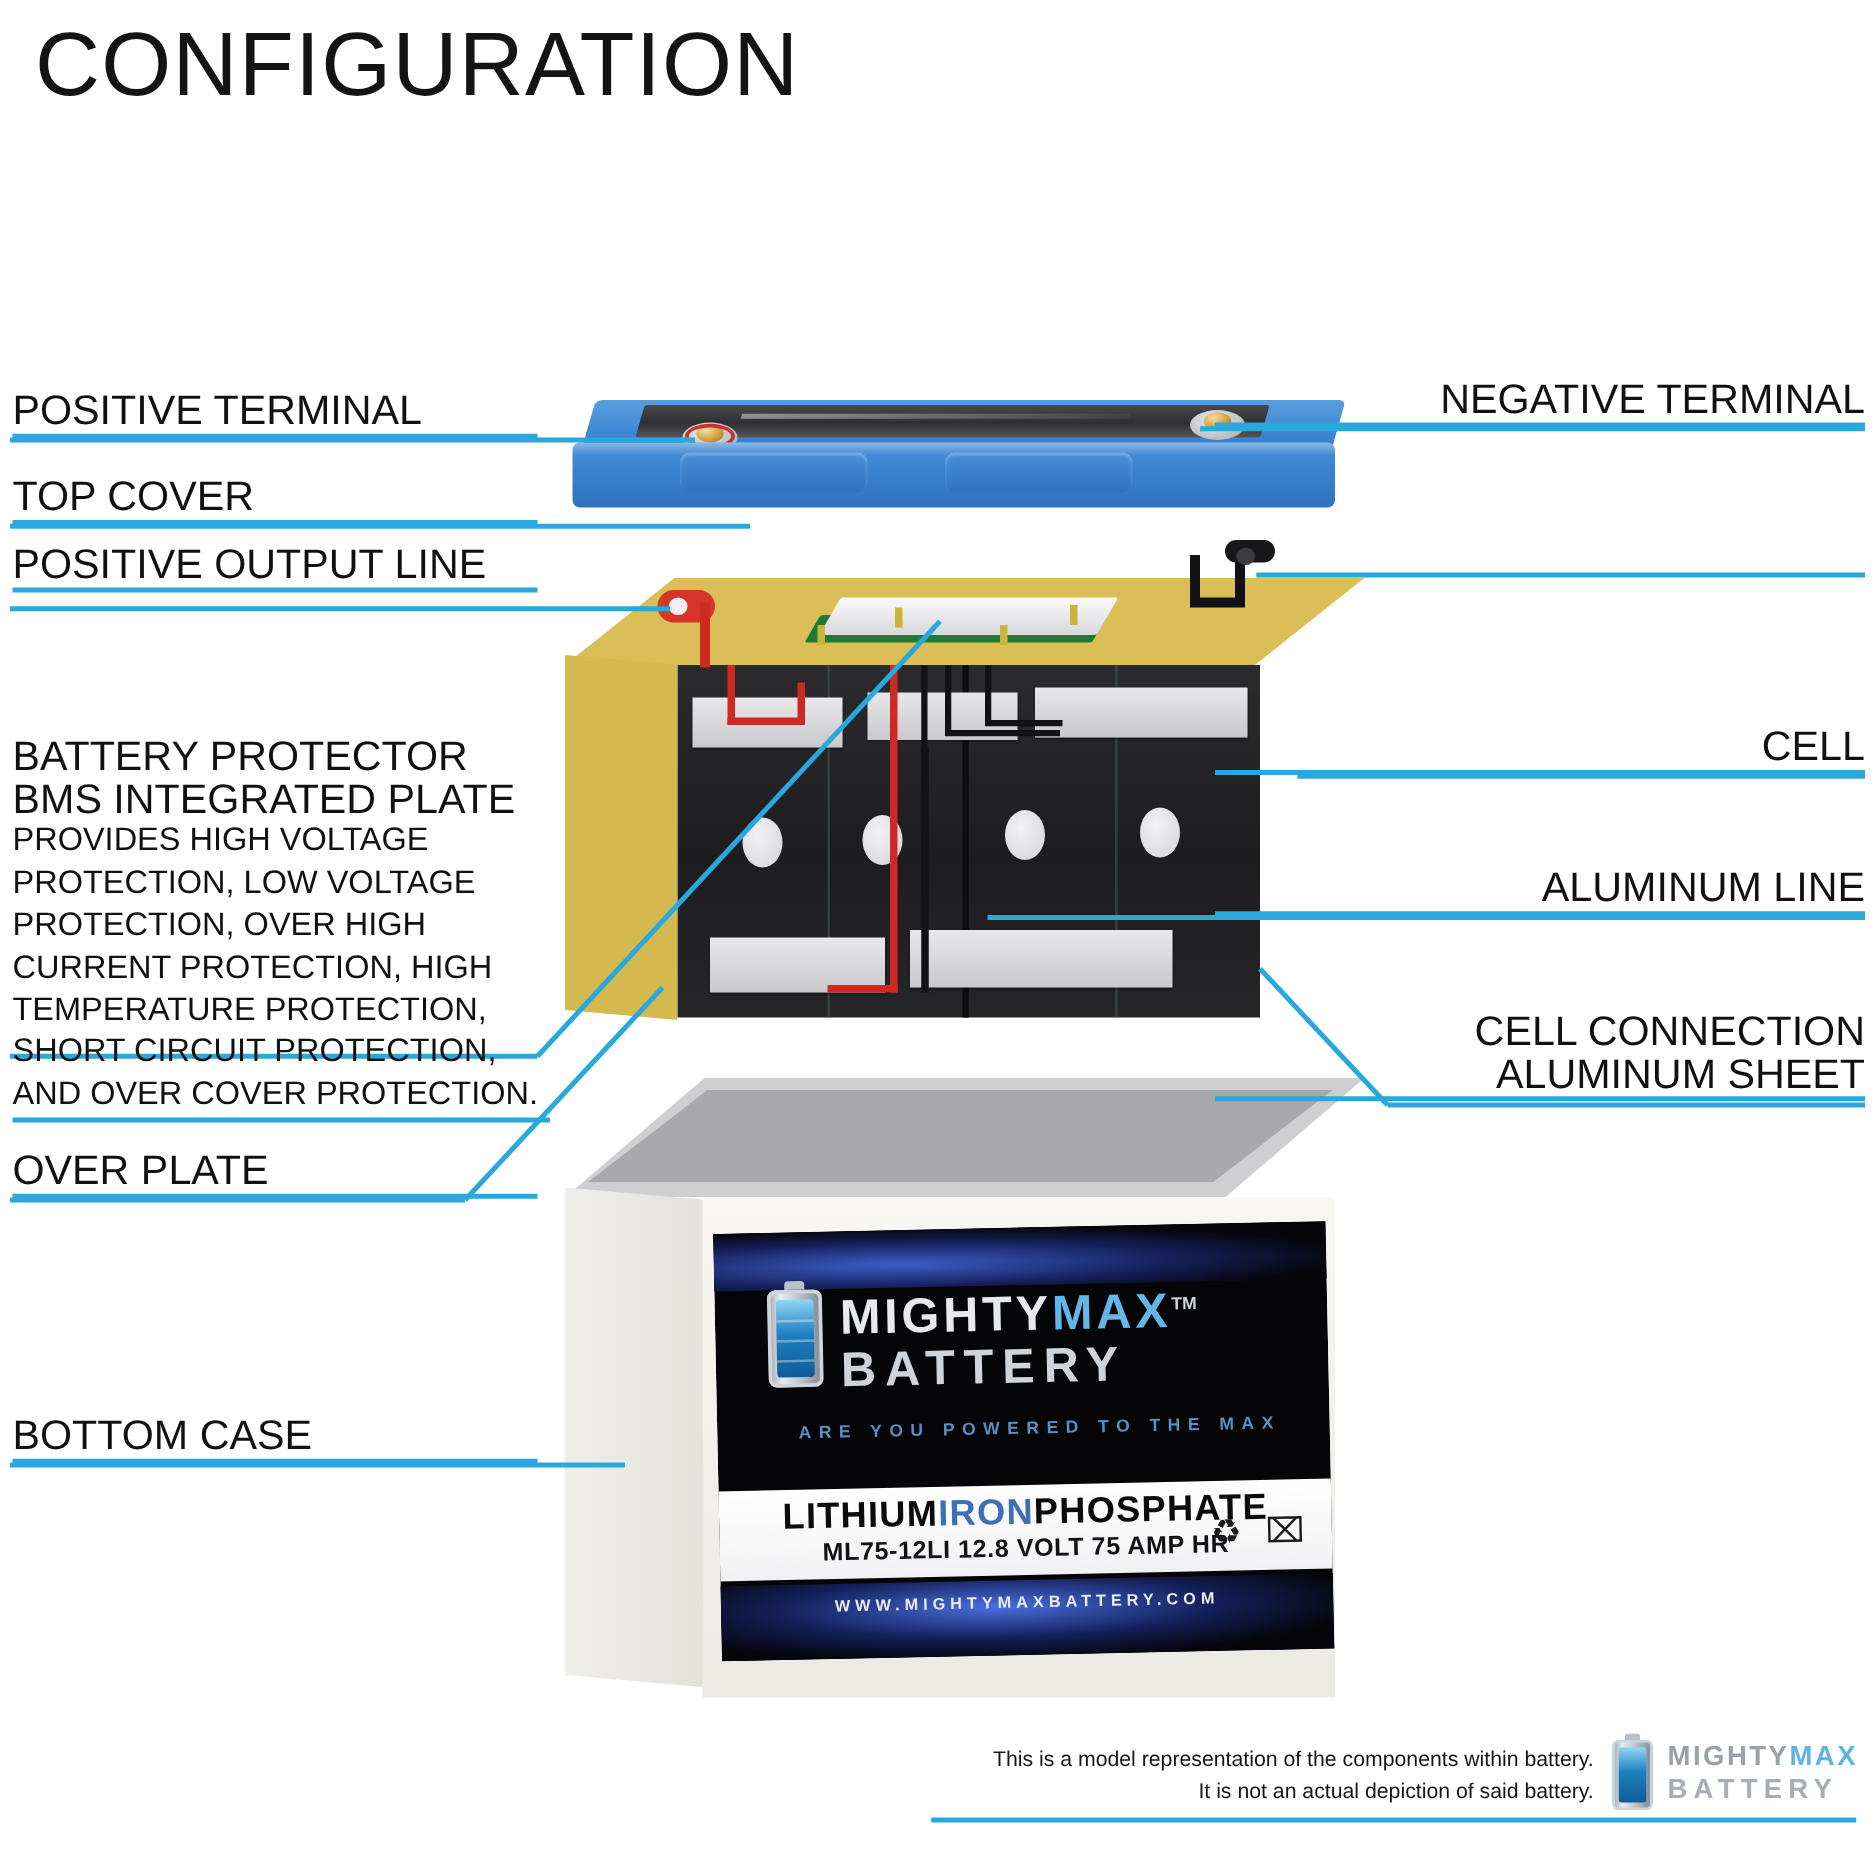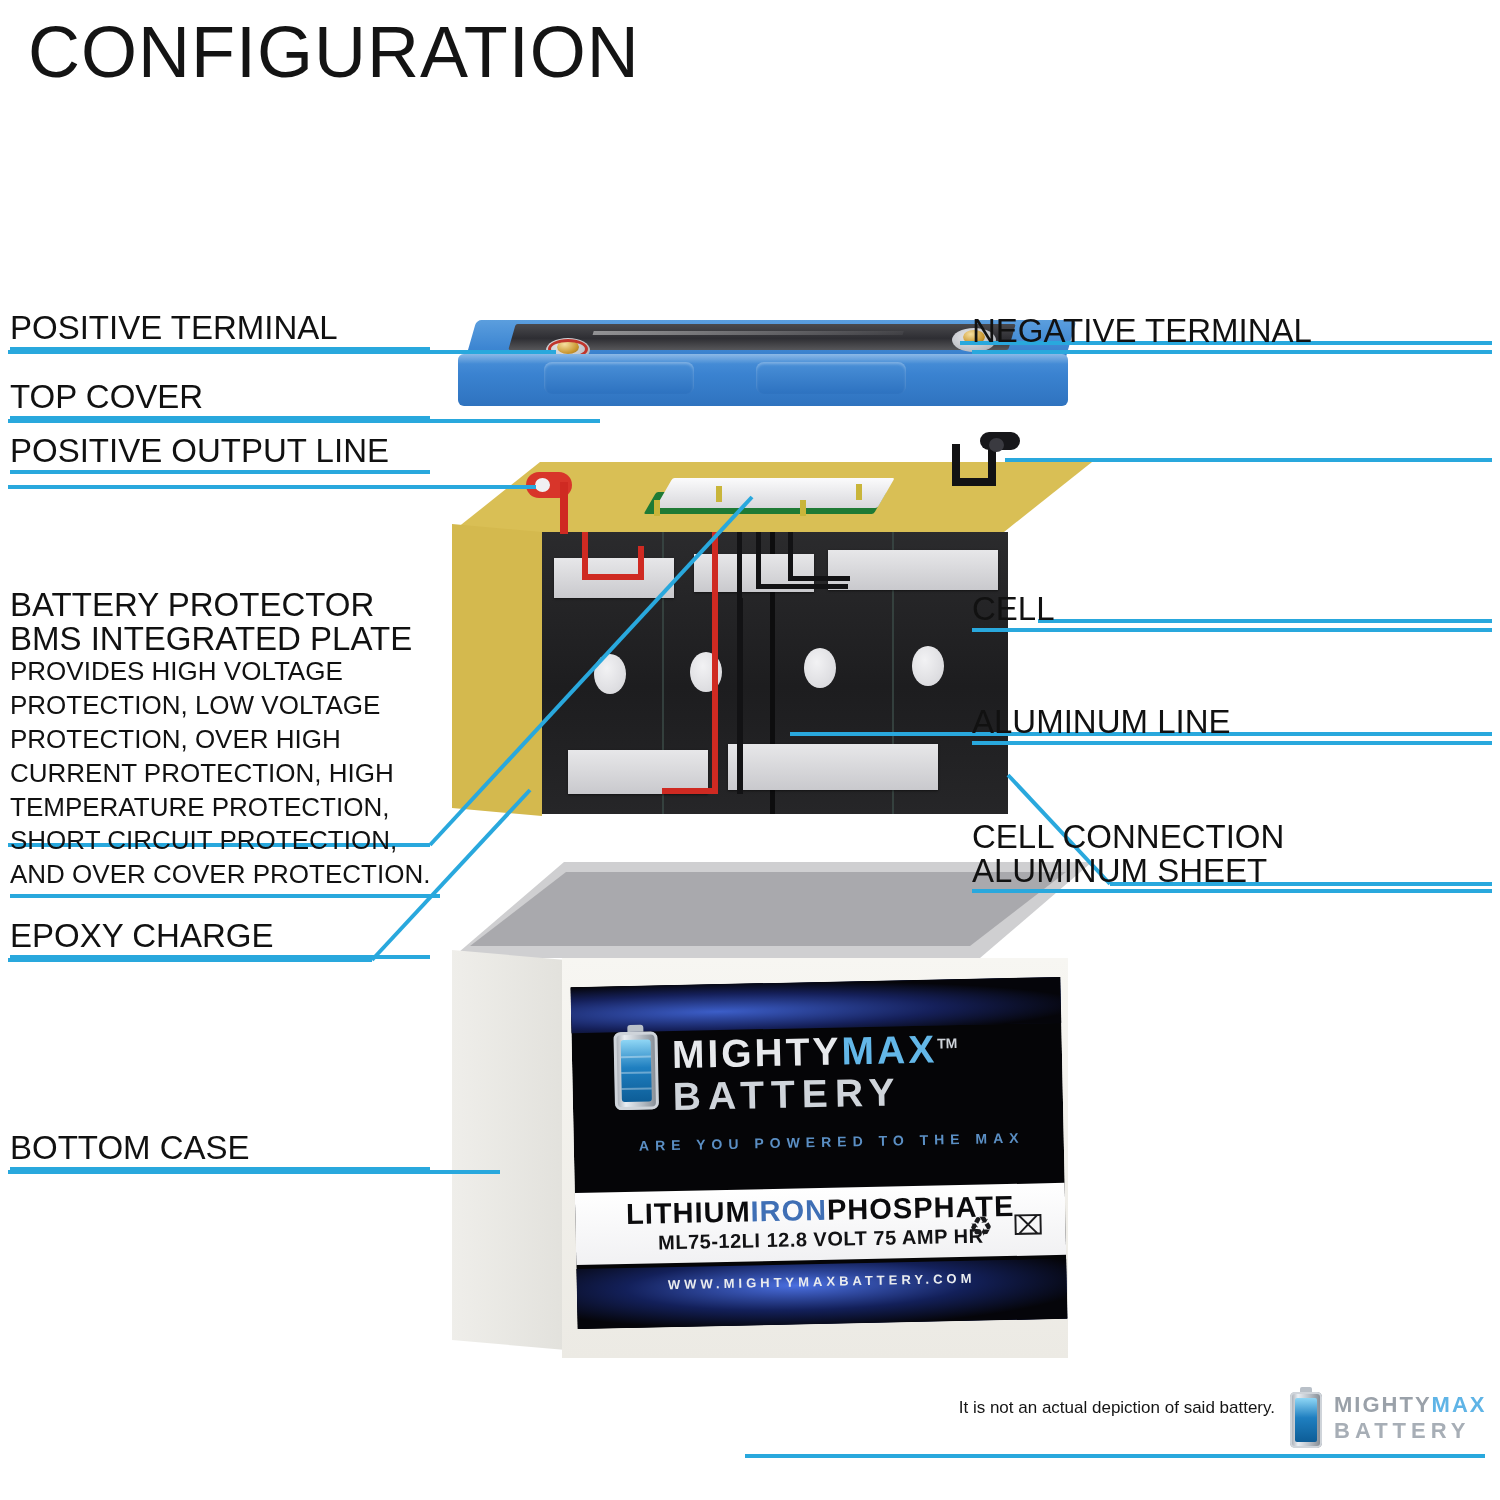--- a/index.html
+++ b/index.html
@@ -10,21 +10,21 @@
 
   
   #page-title{position:absolute;left:28px;top:16px;font-size:72px;font-weight:400;
               letter-spacing:1px;color:#141414;line-height:1;}
 
   
   .callout{position:absolute;}
   .callout .txt{font-size:33px;line-height:1.02;white-space:nowrap;color:#111;font-weight:400;}
   .callout .txt.small{font-size:26px;white-space:normal;line-height:1.30;font-weight:400;}
   .callout .rule{height:4px;background:#29a8dd;width:100%;margin-top:2px;}
-  .callout.right{margin-top:12px;}
+  .callout.right{text-align:right;}
 
   
   #leaders{position:absolute;left:0;top:0;width:1500px;height:1500px;pointer-events:none;}
 
   
   
   #top-cover{position:absolute;left:452px;top:316px;width:636px;height:108px;}
   .lid-top{position:absolute;left:18px;top:4px;width:600px;height:46px;background:#3c87d4;
            transform:skewX(-16deg);border-radius:5px;
            background:linear-gradient(180deg,#5b9ede 0%,#3d86d2 60%,#3277c4 100%);}
@@ -299,21 +299,21 @@
     </div>
 
   <div class="callout" style="left:10px;top:588px;width:430px">
     <div class="txt">BATTERY PROTECTOR</div>
     <div class="txt">BMS INTEGRATED PLATE</div>
     <div class="txt small">PROVIDES HIGH VOLTAGE PROTECTION, LOW VOLTAGE PROTECTION, OVER HIGH CURRENT PROTECTION, HIGH TEMPERATURE PROTECTION, SHORT CIRCUIT PROTECTION, AND OVER COVER PROTECTION.</div>
   <div class="rule"></div>
     </div>
 
   <div class="callout" style="left:10px;top:919px;width:420px">
-    <div class="txt">EPOXY CHARGE</div>
+    <div class="txt">OVER PLATE</div>
   <div class="rule"></div>
     </div>
 
   <div class="callout" style="left:10px;top:1131px;width:420px">
     <div class="txt">BOTTOM CASE</div>
   <div class="rule"></div>
     </div>
 
   <div class="callout right" style="right:8px;top:302px;width:520px">
     <div class="txt">NEGATIVE TERMINAL</div>
@@ -332,20 +332,21 @@
     </div>
 
   <div class="callout right" style="right:8px;top:808px;width:520px">
     <div class="txt">CELL CONNECTION</div>
     <div class="txt">ALUMINUM SHEET</div>
   <div class="rule"></div>
     </div>
 
   <div id="footer">
     <div class="foot-txt">
+      <div>This is a model representation of the components within battery.</div>
       <div>It is not an actual depiction of said battery.</div>
     </div>
     <div class="foot-rule"></div>
     <div class="foot-logo">
       <div class="foot-batt">
           <span></span>
         </div>
       <div class="foot-name"><span>MIGHTY</span><span class="b">MAX</span></div>
       <div class="foot-name2">BATTERY</div>
     </div>

